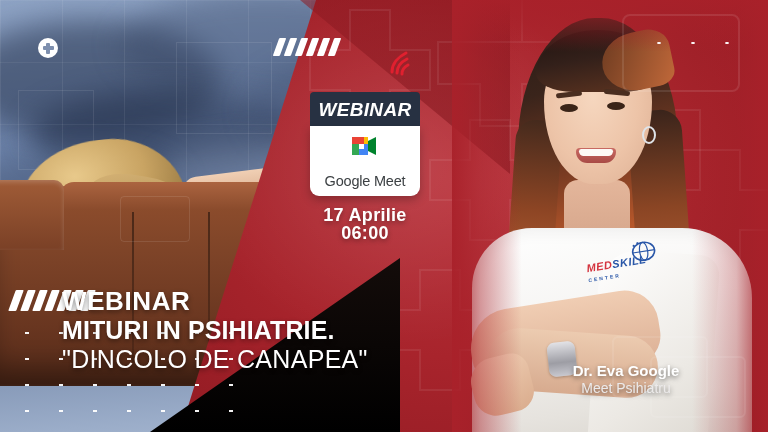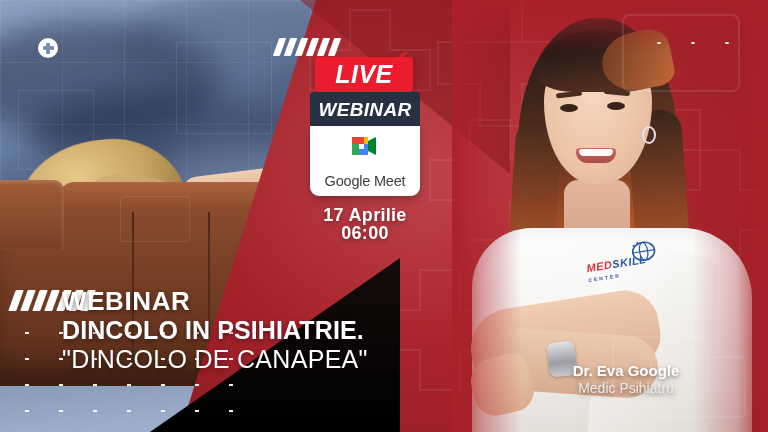--- a/index.html
+++ b/index.html
@@ -499,23 +499,20 @@
   </div>
 
   <svg class="broadcast" viewBox="0 0 34 32">
     <g fill="none" stroke="#e0202f" stroke-width="3" stroke-linecap="round">
       <path d="M4 28 C4 20 10 13 18 9"></path>
       <path d="M9 29 C9 23 13 18 19 15"></path>
       <path d="M14 30 C14 26 16 23 20 21"></path>
     </g>
   </svg>
 
-  <div class="live-badge">
-    <span class="t">LIVE</span>
-  </div>
 
   <div class="webinar-badge">
     <span class="t">WEBINAR</span>
   </div>
   <div class="webinar-tail"></div>
 
   <div class="meet-card">
     <svg width="34" height="26" viewBox="0 0 34 26">
       <path d="M4 4 h12 v7 h-12 z" fill="#ea4335"></path>
       <path d="M4 11 h7 v11 h-7 z" fill="#34a853"></path>
@@ -528,22 +525,22 @@
     <span class="meet-label">Google Meet</span>
   </div>
 
   <div class="datetime">
     <div>17 Aprilie</div>
     <div>06:00</div>
   </div>
 
   <div class="headline">
     <div class="h-kicker">WEBINAR</div>
-    <div class="h-main">DINCOLO IN PSIHIATRIE.</div>
+    <div class="h-main">MITURI IN PSIHIATRIE.</div>
     <div class="h-sub">"DINCOLO DE CANAPEA"</div>
   </div>
 
   <div class="speaker">
     <div class="name">Dr. Eva Google</div>
-    <div class="role">Medic Psihiatru</div>
+    <div class="role">Meet Psihiatru</div>
   </div>
 
 </div>
 
 </body></html>

